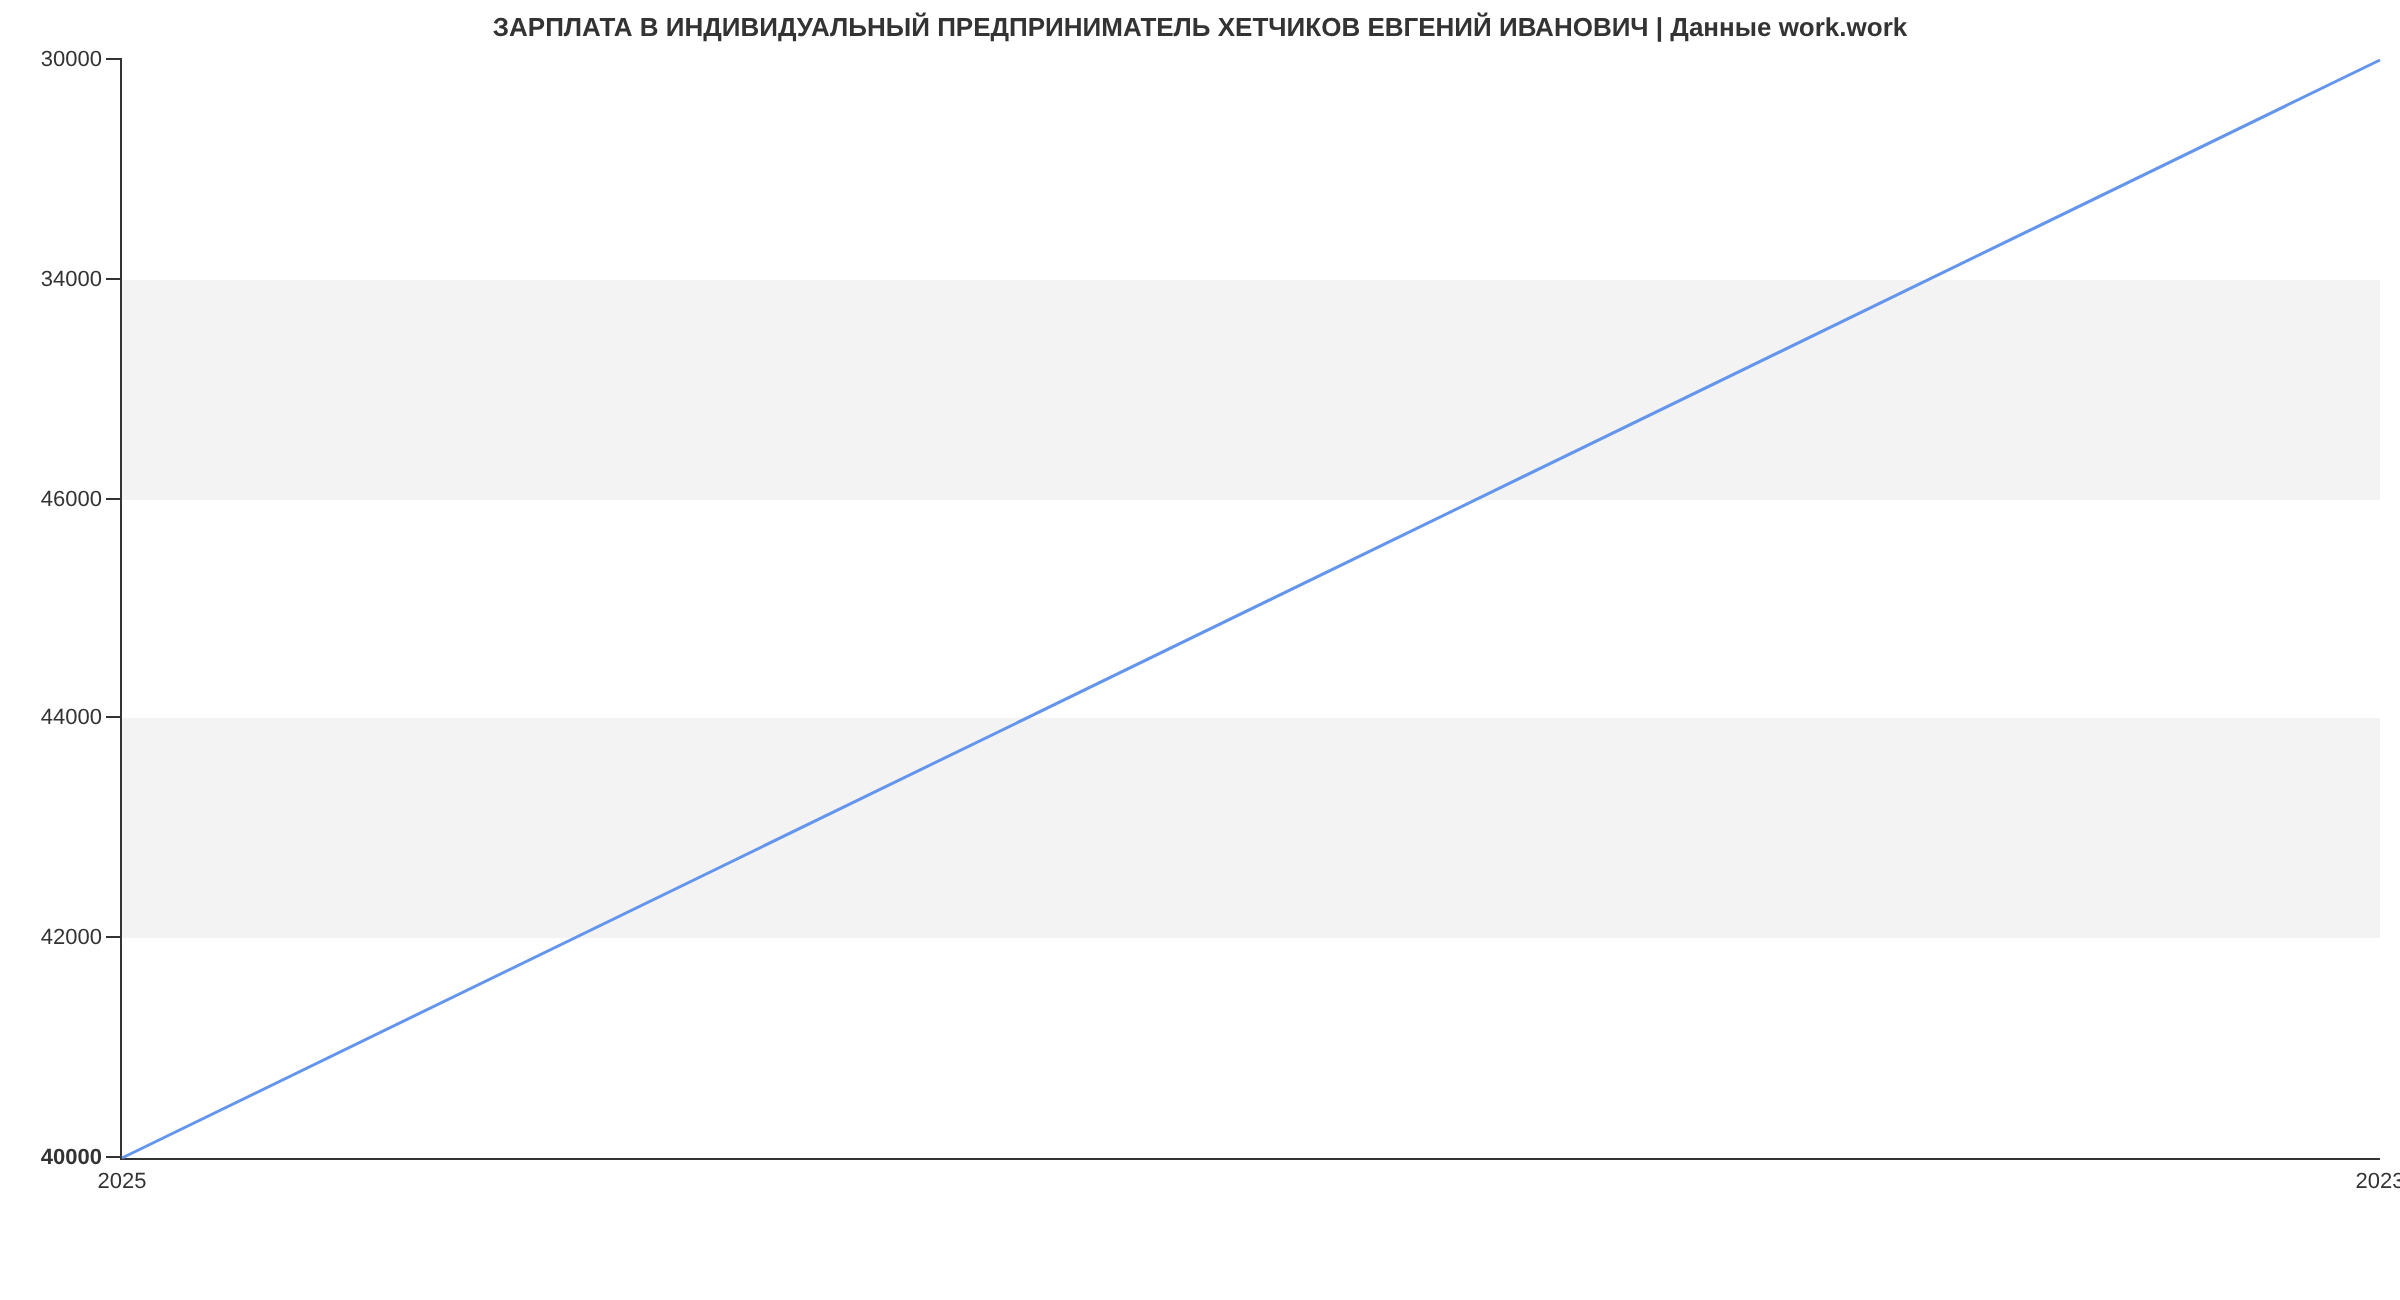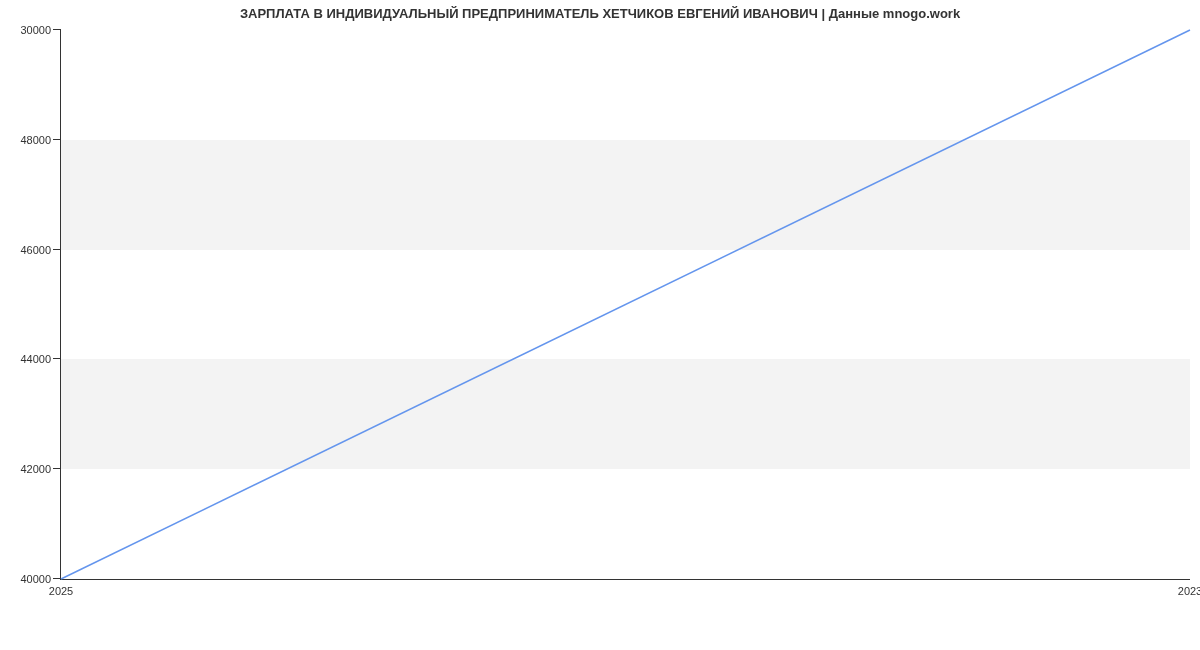--- a/index.html
+++ b/index.html
@@ -72,39 +72,39 @@
     top: 0;
     width: 100%;
     height: 100%;
     overflow: visible;
   }
 </style>
 </head>
 <body>
 
 <div class="chart-wrap">
-  <div class="title">ЗАРПЛАТА В ИНДИВИДУАЛЬНЫЙ ПРЕДПРИНИМАТЕЛЬ ХЕТЧИКОВ ЕВГЕНИЙ ИВАНОВИЧ | Данные mnogo.work</div>
+  <div class="title">ЗАРПЛАТА В ИНДИВИДУАЛЬНЫЙ ПРЕДПРИНИМАТЕЛЬ ХЕТЧИКОВ ЕВГЕНИЙ ИВАНОВИЧ | Данные work.work</div>
 
   <div class="plot">
 
     <div class="band" style="bottom:20%; height:20%;"></div>
     <div class="band" style="bottom:60%; height:20%;"></div>
 
     <div class="y-tick" style="bottom:0%;"></div>
     <div class="y-tick" style="bottom:20%;"></div>
     <div class="y-tick" style="bottom:40%;"></div>
     <div class="y-tick" style="bottom:60%;"></div>
     <div class="y-tick" style="bottom:80%;"></div>
     <div class="y-tick" style="bottom:100%;"></div>
 
-    <div class="y-label" style="bottom:0%; transform: translateY(50%);">40000</div>
+    <div class="y-label" style="bottom:0%; transform: translateY(50%); font-weight: bold;">40000</div>
     <div class="y-label" style="bottom:20%; transform: translateY(50%);">42000</div>
     <div class="y-label" style="bottom:40%; transform: translateY(50%); margin-left: 24px;">44000</div>
     <div class="y-label" style="bottom:60%; transform: translateY(50%);">46000</div>
-    <div class="y-label" style="bottom:80%; transform: translateY(50%);">48000</div>
+    <div class="y-label" style="bottom:80%; transform: translateY(50%);">34000</div>
     <div class="y-label" style="bottom:100%; transform: translateY(50%);">30000</div>
 
     <div class="x-label" style="left:0%;">2025</div>
     <div class="x-label" style="left:100%;">2023</div>
 
     <svg class="line" viewBox="0 0 1130 550" preserveAspectRatio="none">
       <line x1="0" y1="550" x2="1130" y2="0" stroke="#6495ED" stroke-width="1.5"></line>
     </svg>
 
   </div>

